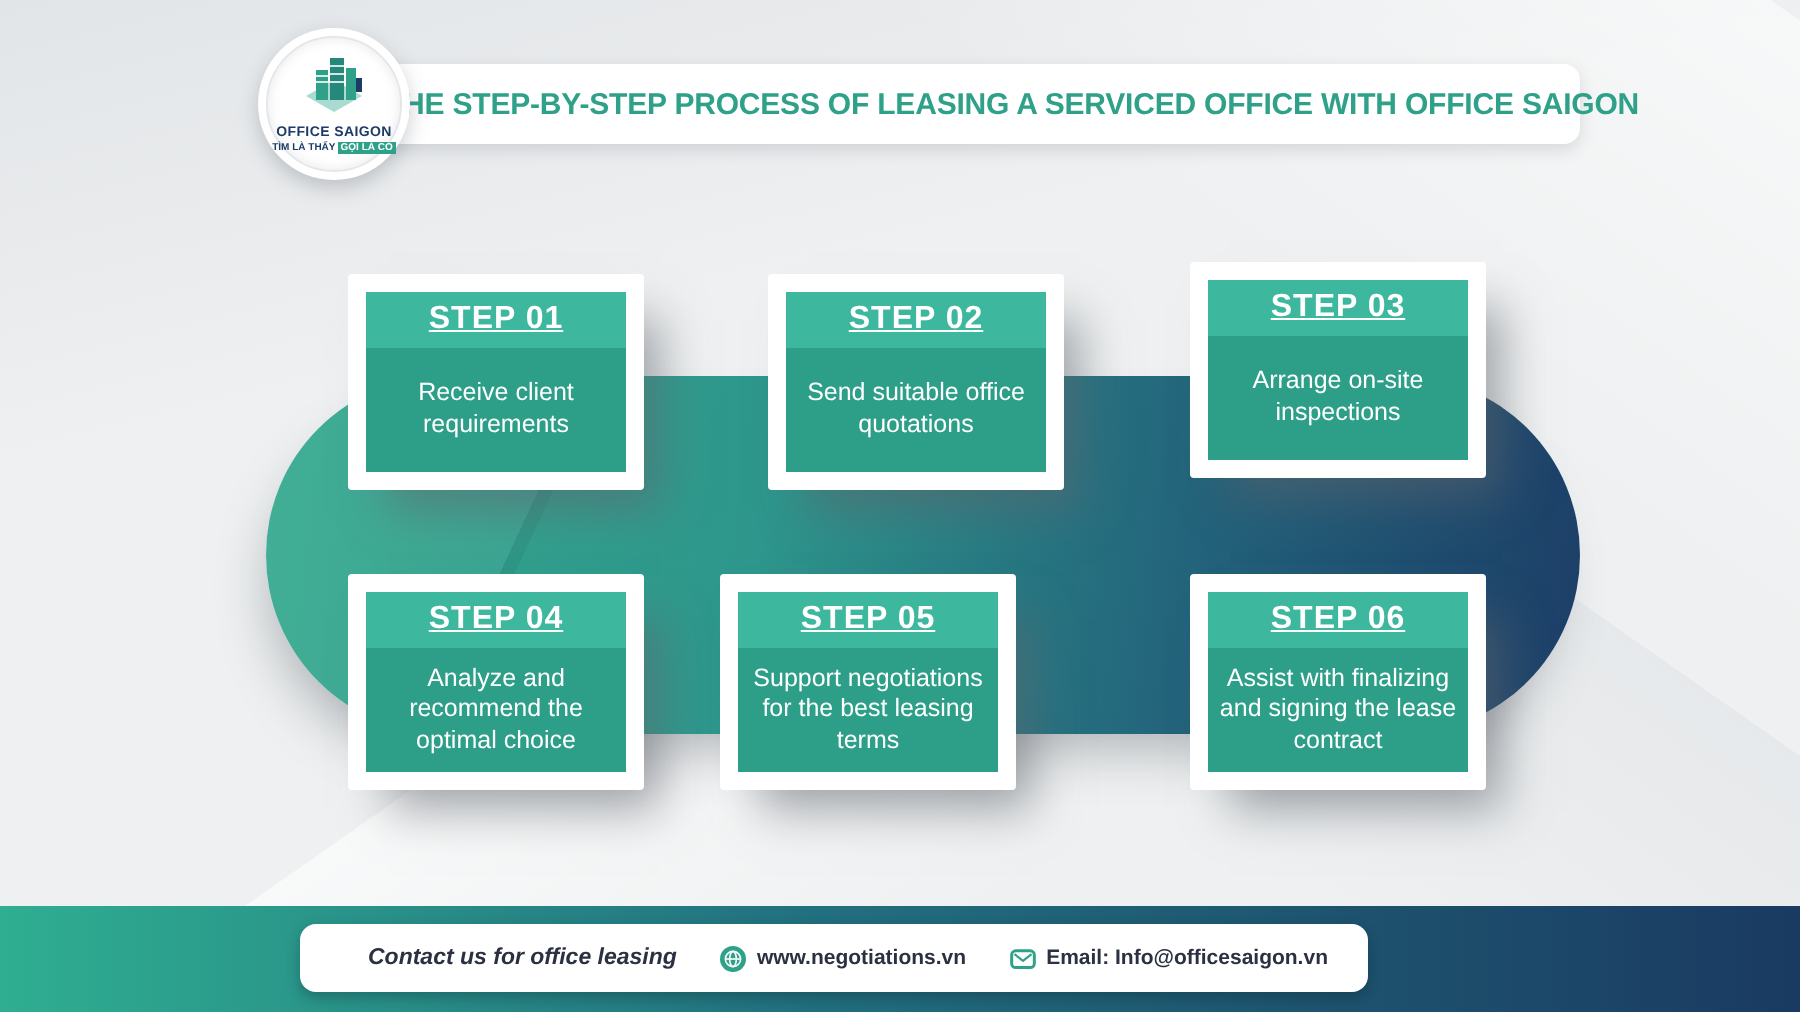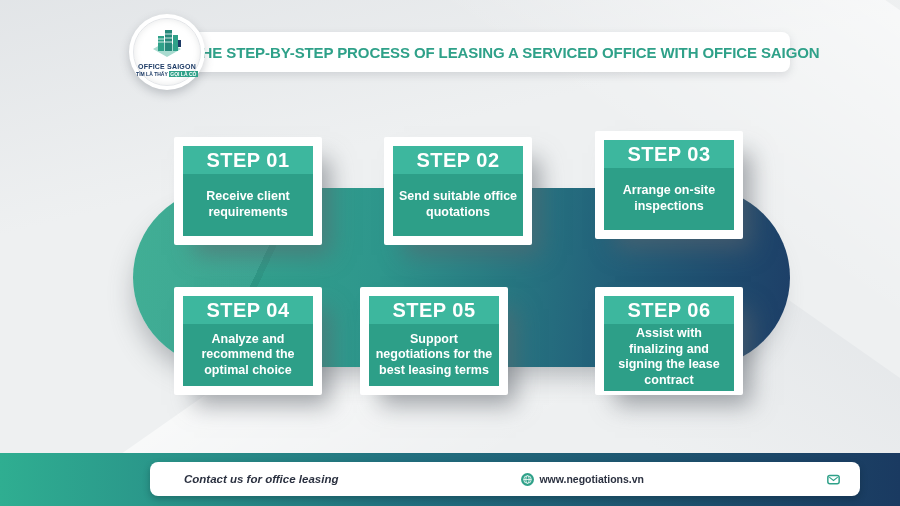--- a/index.html
+++ b/index.html
@@ -56,36 +56,36 @@
   }
 
   
   .card{
     position:absolute;width:148px;height:108px;background:#ffffff;border-radius:2px;
     padding:9px;box-sizing:border-box;display:flex;flex-direction:column;
     box-shadow:14px 16px 22px -6px rgba(95,100,108,.55);
   }
   .card-head{
     flex:0 0 28px;background:var(--card-header-teal,#3db79e);
-    color:#ffffff;font-weight:bold;font-size:20px;letter-spacing:.5px;
-    display:flex;align-items:center;justify-content:center;
+    color:#ffffff;font-weight:bold;font-size:16px;letter-spacing:.5px;
+    display:flex;align-items:center;justify-content:center;text-decoration:underline;
   }
   .card-body{
     flex:1;background:var(--card-body-teal,#2d9f88);
-    color:#ffffff;font-weight:bold;font-size:12.5px;line-height:1.25;text-align:center;
+    color:#ffffff;font-weight:normal;font-size:12.5px;line-height:1.25;text-align:center;
     display:flex;align-items:center;justify-content:center;padding:2px 5px;
   }
 
   
   .footer-band{
     position:absolute;left:0;bottom:0;width:900px;height:53px;
     background:linear-gradient(90deg, var(--band-gradient-start,#2fae91) 0%, #22707f 45%, var(--band-gradient-end,#1a3a61) 100%);
   }
   .footer-bar{
-    position:absolute;left:150px;top:462px;width:710px;height:34px;background:#ffffff;
+    position:absolute;left:150px;top:462px;width:534px;height:34px;background:#ffffff;
     border-radius:8px;box-shadow:0 3px 7px rgba(10,30,40,.3);
     display:flex;align-items:center;box-sizing:border-box;
     padding:0 20px 0 34px;justify-content:space-between;
   }
   .contact-text{font-style:italic;font-weight:bold;font-size:11.5px;color:#2b3140;}
   .hotline-pill{
     border:1px solid #c2c6cc;border-radius:14px;padding:4px 16px;background:#ffffff;
     color:var(--navy,#1d3b66);font-weight:bold;font-size:11.5px;white-space:nowrap;cursor:pointer;
   }
   .contact-item{display:flex;align-items:center;gap:5px;font-weight:bold;font-size:10.5px;color:#2b3140;cursor:pointer;}
@@ -172,16 +172,17 @@
       </span>
       <span>www.negotiations.vn</span>
     </span>
     <span class="contact-item">
       <span class="icn">
         <svg width="13" height="13" viewBox="0 0 14 14">
           <rect x="0.9" y="2.6" width="12.2" height="9" rx="2.2" fill="none" stroke="#2fa189" stroke-width="1.6"></rect>
           <path d="M2.4 4.4 L7 8 L11.6 4.4" fill="none" stroke="#2fa189" stroke-width="1.2"></path>
         </svg>
       </span>
+      <span>Email: Info@officesaigon.vn</span>
     </span>
   </div>
 
 </div>
 
 </body></html>

